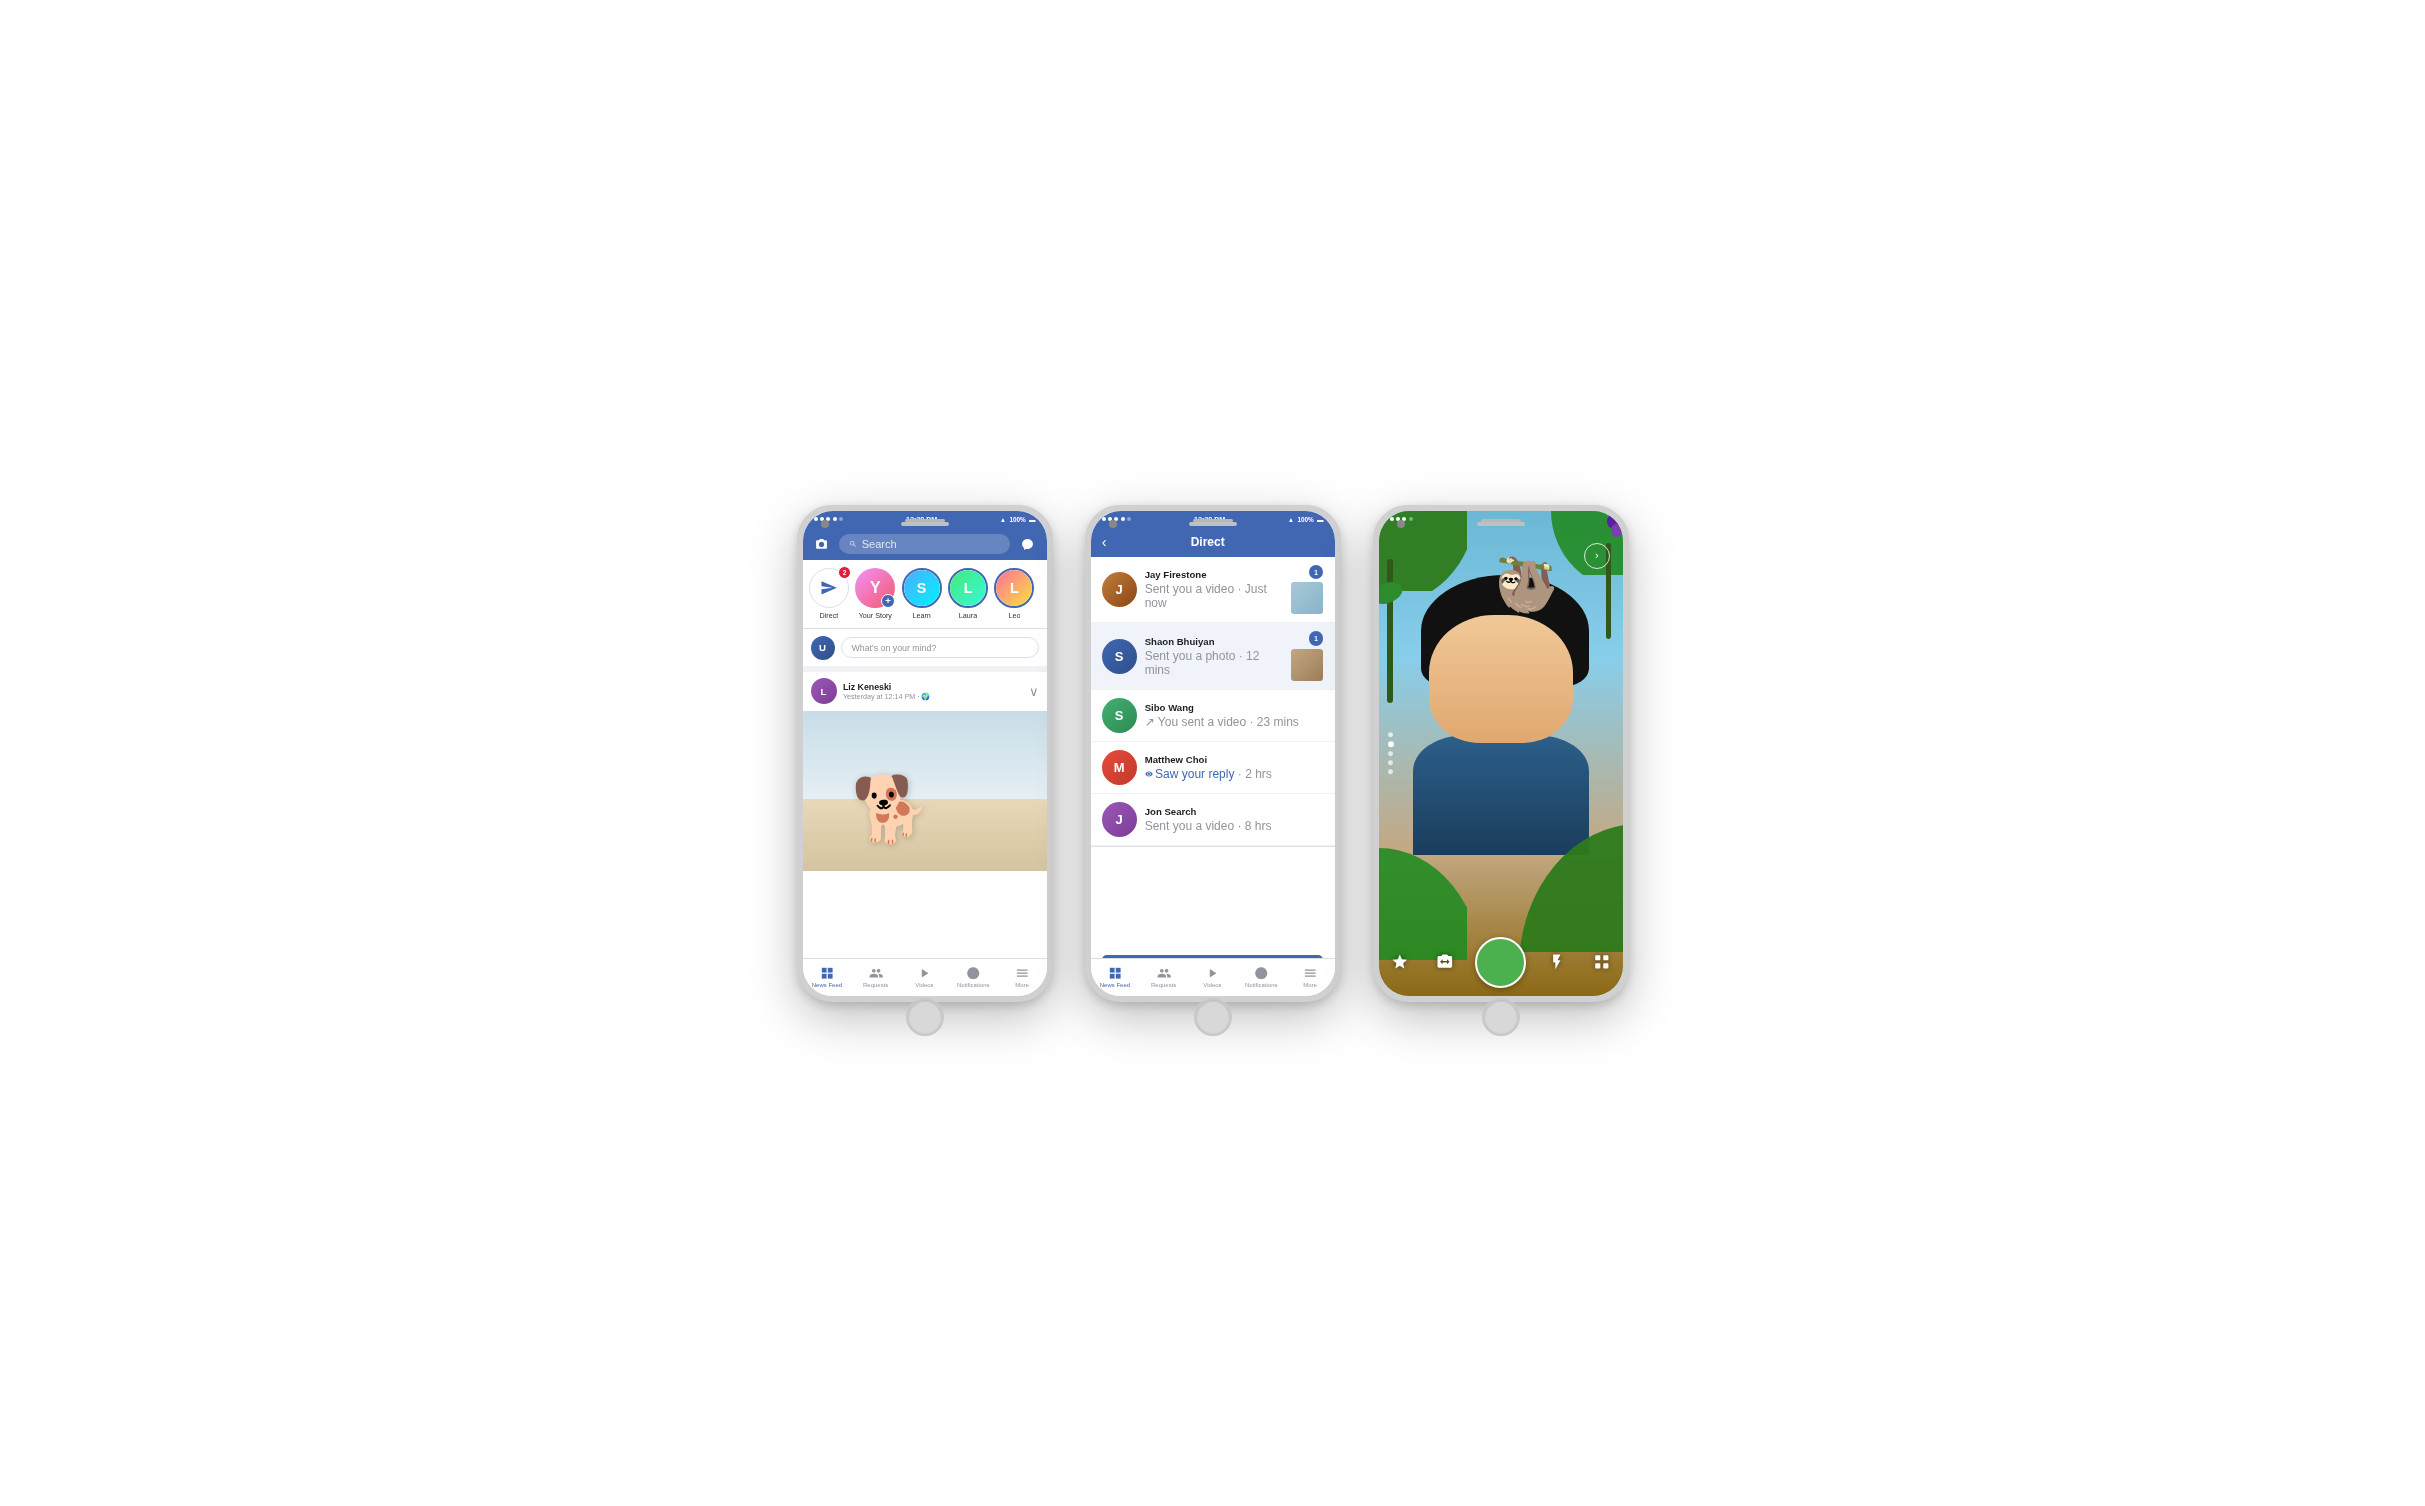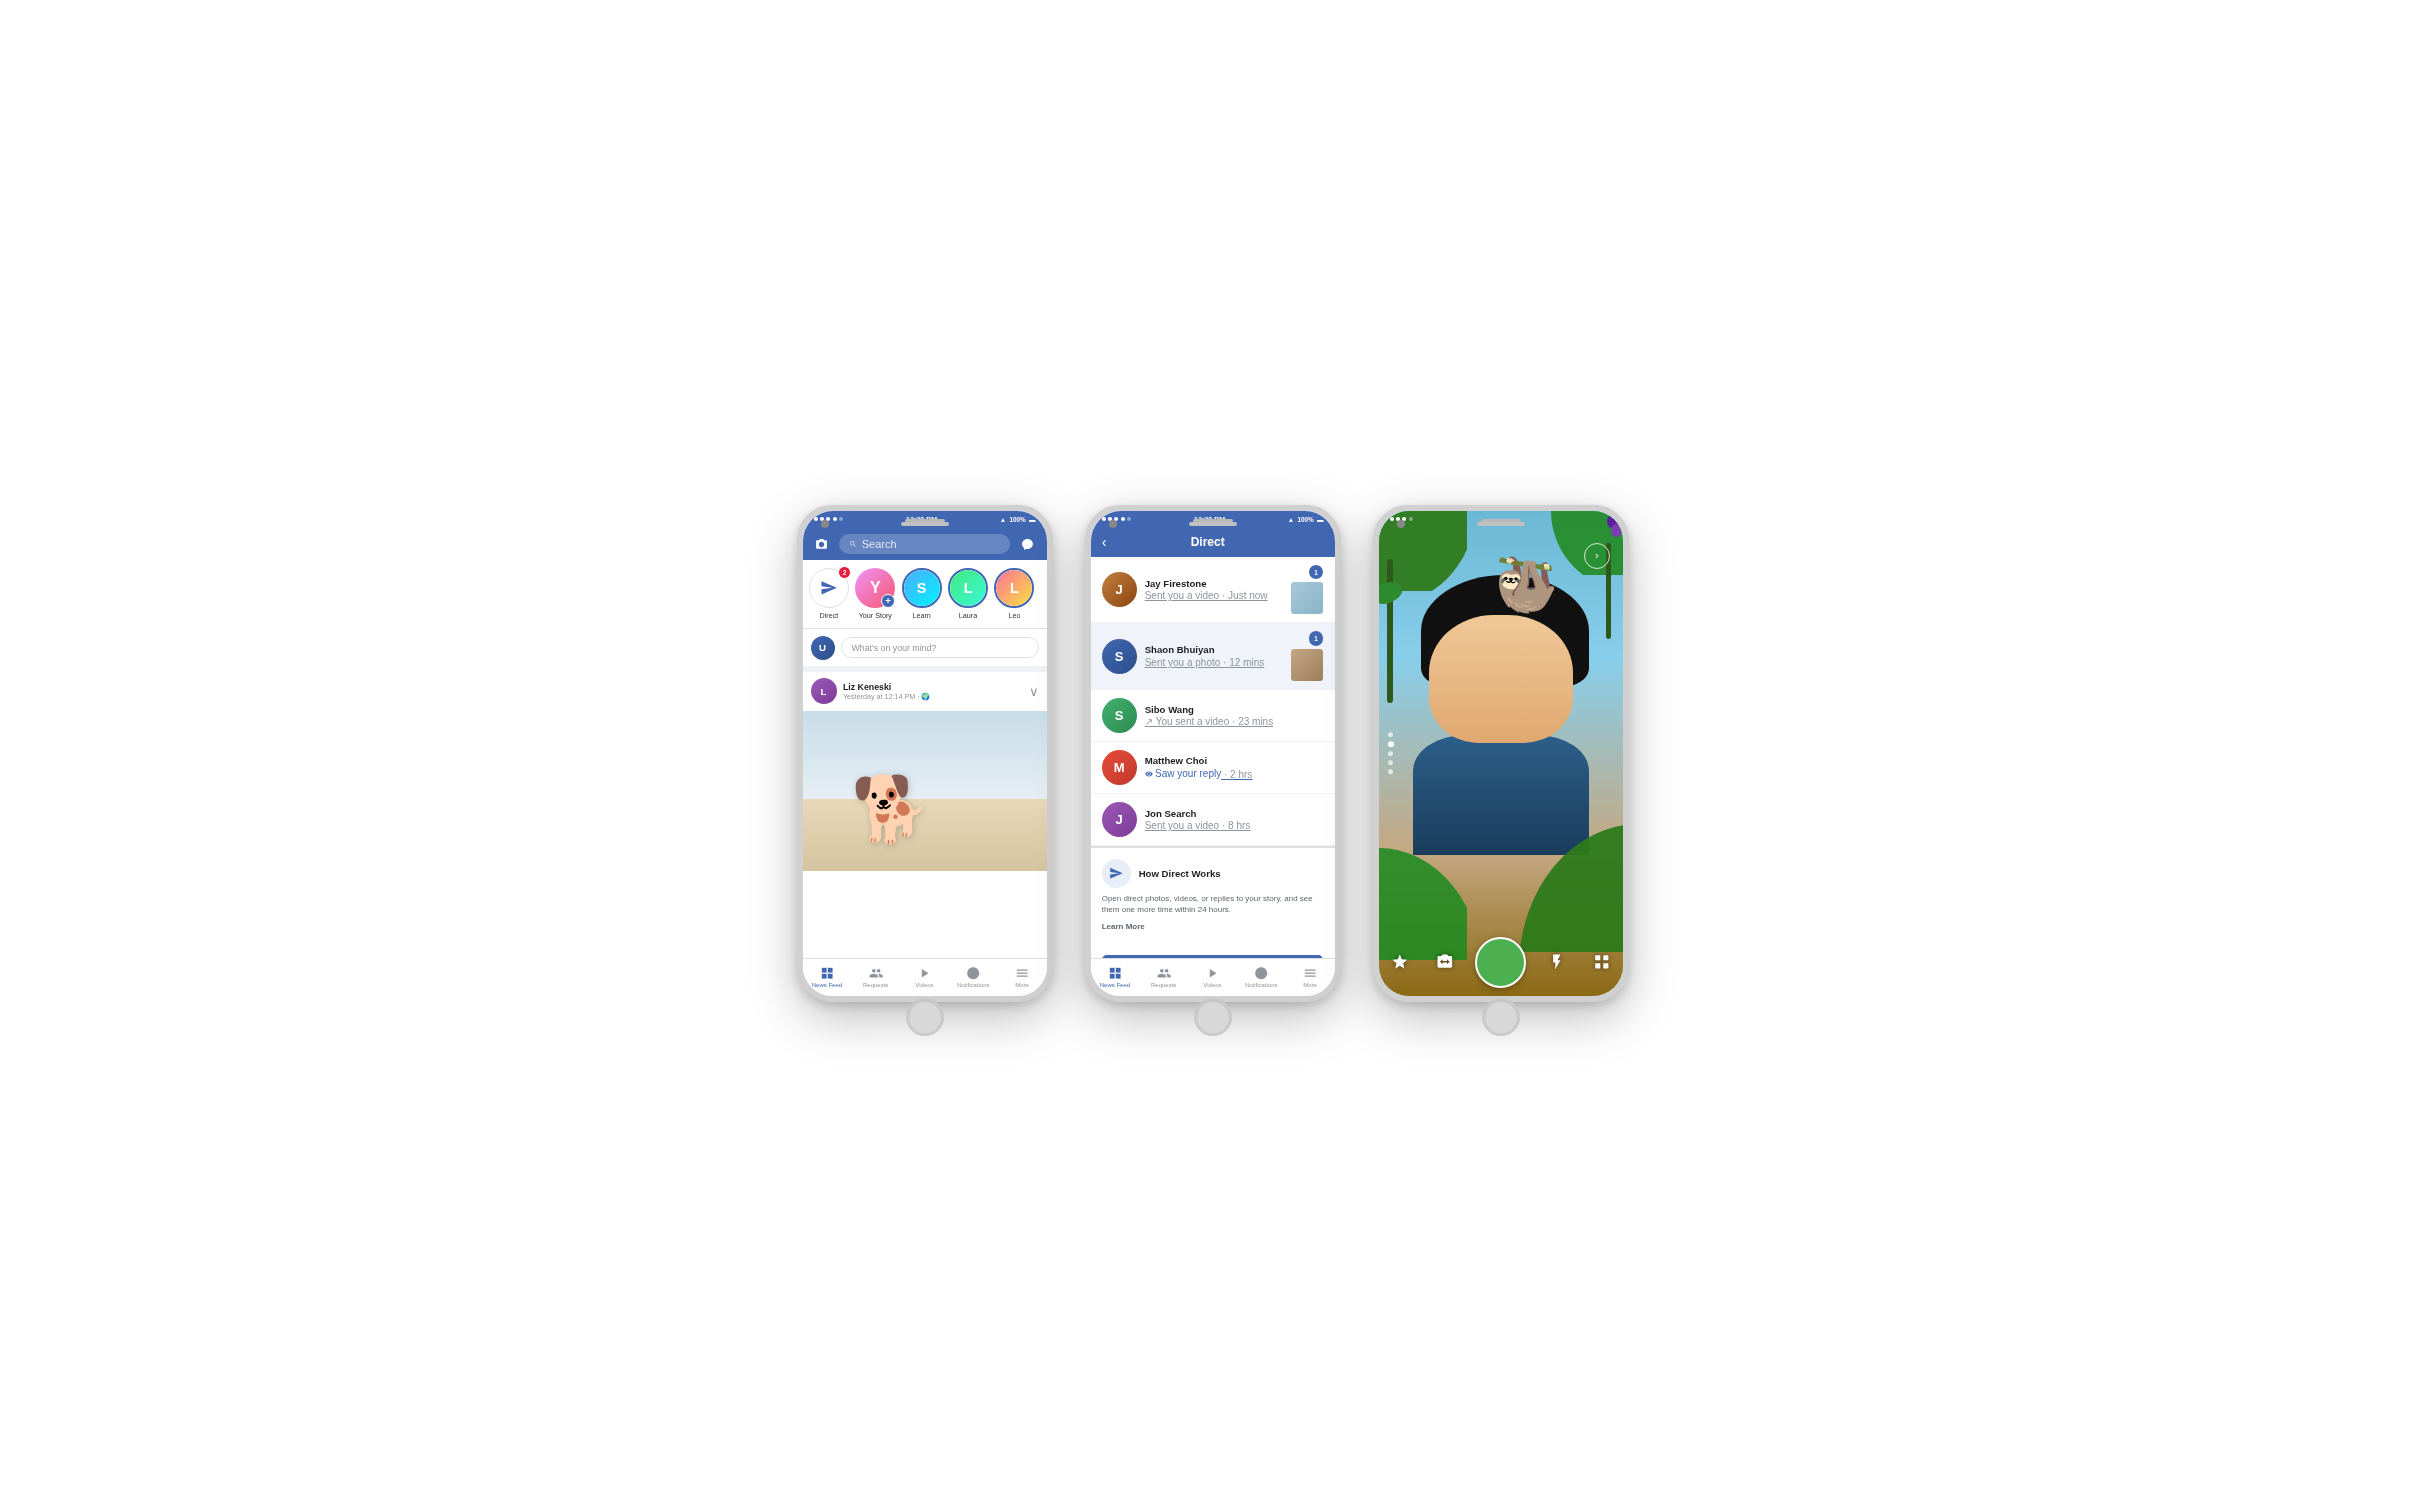--- a/index.html
+++ b/index.html
@@ -370,23 +370,22 @@
     .msg-content {
       flex: 1;
     }
     .msg-name {
       font-size: 9.6px;
       font-weight: 600;
       color: #1c1e21;
       margin-bottom: 1.6px;
     }
     .msg-preview {
-      font-size: 10px;
+      font-size: 12px;
       color: #90949c;
-      text-decoration: underline;
     }
     .msg-preview.saw-reply {
       color: #4267B2;
       font-weight: 500;
     }
     .msg-right {
       display: flex;
       flex-direction: column;
       align-items: flex-end;
       gap: 3.2px;
@@ -882,32 +881,20 @@
           <div class="message-item">
             <div class="msg-avatar av-purple" style="display:flex;align-items:center;justify-content:center;color:white;font-size:13px;font-weight:bold;">J</div>
             <div class="msg-content">
               <div class="msg-name">Jon Search</div>
               <div class="msg-preview">Sent you a video · 8 hrs</div>
             </div>
           </div>
 
           <div style="height:0.8px;background:#e0e0e0;margin:0;"></div>
 
-          <div class="how-direct">
-            <div class="how-direct-header">
-              <div class="direct-info-icon">
-                <svg width="14.4" height="14.4" viewBox="0 0 24 24" fill="#4267B2">
-                  <path d="M2.01 21L23 12 2.01 3 2 10l15 2-15 2z"></path>
-                </svg>
-              </div>
-              <div class="how-direct-title">How Direct Works</div>
-            </div>
-            <div class="how-direct-desc">Open direct photos, videos, or replies to your story, and see them one more time within 24 hours.</div>
-            <div class="learn-more">Learn More</div>
-          </div>
         </div>
 
         <div class="send-photo-btn">
           <svg width="13" height="13" viewBox="0 0 24 24" fill="white">
             <path d="M20 4h-3.17L15 2H9L7.17 4H4c-1.1 0-2 .9-2 2v12c0 1.1.9 2 2 2h16c1.1 0 2-.9 2-2V6c0-1.1-.9-2-2-2zm-8 13c-2.76 0-5-2.24-5-5s2.24-5 5-5 5 2.24 5 5-2.24 5-5 5z"></path>
           </svg>
           <span>Send Photo/Video</span>
         </div>
 
         <div class="bottom-tabs">

